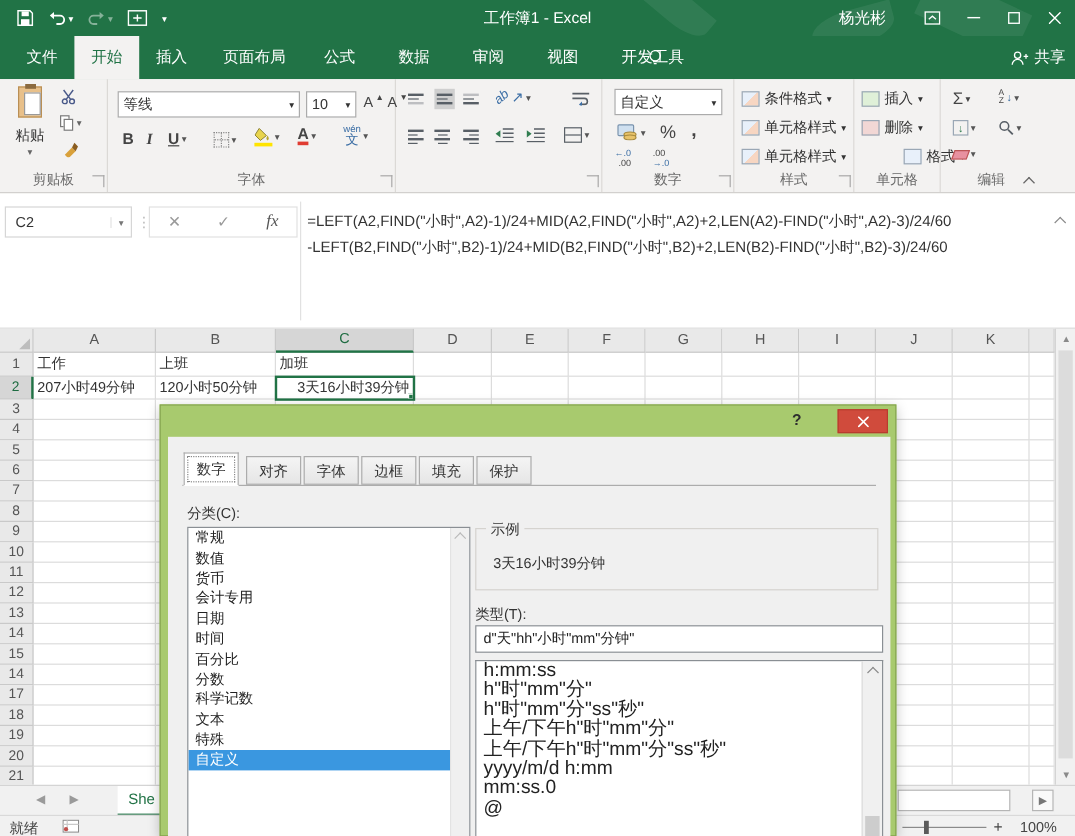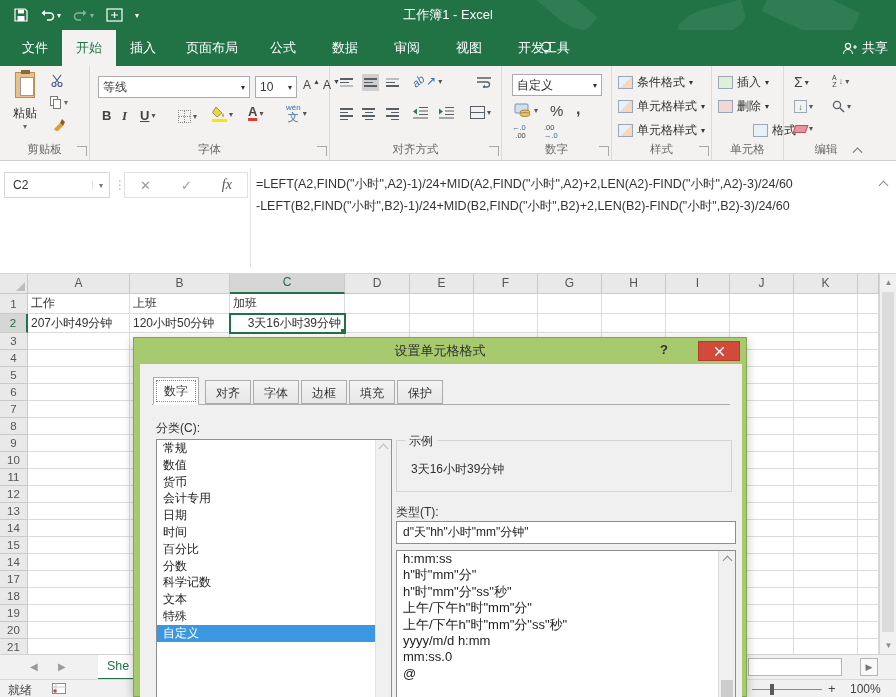--- a/index.html
+++ b/index.html
@@ -85,21 +85,21 @@
   .dtab { position:absolute; top:16px; height:24px; line-height:24px; padding:0 10px; border:1px solid #acacac; background:linear-gradient(#f4f4f4,#e6e6e6); font-size:12px; color:#333; }
   .dtab.active { top:13px; height:28px; line-height:26px; background:#fff; border-bottom:1px solid #fff; z-index:2; outline:1px dotted #888; outline-offset:-4px; }
   .tabline { position:absolute; left:12px; right:12px; top:40px; border-top:1px solid #acacac; }
   .listbox { position:absolute; background:#fff; border:1px solid #8a8f94; overflow:hidden; }
   .lbitem { height:16.8px; line-height:16.8px; padding-left:6px; font-size:12px; color:#222; white-space:nowrap; }
   .lbitem.sel { background:#3a97e0; color:#fff; }
   .lscroll { position:absolute; right:0; top:0; width:16px; bottom:0; background:#f0f0f0; border-left:1px solid #e3e3e3; }
   .groupbox { position:absolute; border:1px solid #d5d3cf; }
   .gb-label { position:absolute; left:8px; top:-8px; background:#f0f0f0; padding:0 4px; font-size:12px; color:#333; }
   .typeinput { position:absolute; background:#fff; border:1px solid #8a8f94; font-size:12px; color:#222; display:flex; align-items:center; padding-left:6px; }
-  .fmtitem { height:16.4px; line-height:16.4px; padding-left:6px; font-size:13px; color:#222; white-space:nowrap; }
+  .fmtitem { height:16.4px; line-height:16.4px; padding-left:6px; font-size:16px; color:#222; white-space:nowrap; }
 </style>
 </head>
 <body>
 
 <div id="app">
 
   <div class="titlebar">
     <div class="leaf" style="right:40px; top:-8px; width:90px; height:40px; transform:rotate(25deg);"></div>
     <div class="leaf" style="right:150px; top:8px; width:70px; height:30px; transform:rotate(-15deg);"></div>
     <div class="leaf" style="right:300px; top:-5px; width:60px; height:26px; transform:rotate(40deg);"></div>
@@ -127,20 +127,44 @@
         </span>
       <span>
           <svg width="17" height="14" viewBox="0 0 17 14">
             <rect x="1" y="1" width="15" height="12" fill="none" stroke="#fff" stroke-width="1.2"></rect>
             <path d="M5 7 h7 M8.5 4 v6" stroke="#fff" stroke-width="1.2"></path>
           </svg>
         </span>
       <span class="dd">▾</span>
     </div>
     <div class="tb-title">工作簿1 - Excel</div>
+    <div class="tb-right">
+      <span class="tb-user">杨光彬</span>
+      <span class="winbtn">
+          <svg width="14" height="12" viewBox="0 0 14 12">
+            <rect x="1" y="1" width="12" height="10" fill="none" stroke="#fff" stroke-width="1.1"></rect>
+            <path d="M4 7 L7 4.5 L10 7" fill="none" stroke="#fff" stroke-width="1.1"></path>
+          </svg>
+        </span>
+      <span class="winbtn">
+          <svg width="11" height="2">
+            <rect width="11" height="1.3" fill="#fff"></rect>
+          </svg>
+        </span>
+      <span class="winbtn">
+          <svg width="10" height="10">
+            <rect x="0.6" y="0.6" width="8.8" height="8.8" fill="none" stroke="#fff" stroke-width="1.1"></rect>
+          </svg>
+        </span>
+      <span class="winbtn">
+          <svg width="10" height="10">
+            <path d="M0 0 L10 10 M10 0 L0 10" stroke="#fff" stroke-width="1.2"></path>
+          </svg>
+        </span>
+    </div>
   </div>
 
   <div class="tabrow">
     <div class="rtab" style="left:8px;">文件</div>
     <div id="rtabs">
         <div class="rtab active" style="left: 62px;">开始</div>
         <div class="rtab" style="left: 116px;">插入</div>
         <div class="rtab" style="left: 172px;">页面布局</div>
         <div class="rtab" style="left: 256px;">公式</div>
         <div class="rtab" style="left: 318px;">数据</div>
@@ -320,21 +344,20 @@
             <path d="M7 1.5 h9 M7 5 h9 M7 8.5 h9 M1 12 h15" stroke="#585f66" stroke-width="1.2"></path>
             <path d="M1 2.5 L5 5.5 L1 8.5 z" fill="#2f7d4f"></path>
           </svg>
         </div>
       <div class="mini" style="left:140px; top:40px;">
           <span style="display:inline-block; width:15px; height:13px; border:1px solid #585f66; position:relative;">
             <span style="position:absolute; left:0; right:0; top:5px; border-top:1px solid #585f66;"></span>
           </span>
           <span class="dd">▾</span>
         </div>
-      <div class="glabel">对齐方式</div>
       <div class="launcher"></div>
     </div>
 
     <div class="rgroup" style="left:502px; width:110px;">
       <div class="combo" style="left:10px; top:8px; width:90px; height:22px;">
           <span>自定义</span>
           <span class="dd">▾</span>
         </div>
       <div class="mini" style="left:12px; top:37px;">
           <svg width="18" height="14" viewBox="0 0 18 14">
@@ -811,21 +834,20 @@
           <path d="M4 0.5 v10 M0.5 4 h13" stroke="#c9c9c9"></path>
           <circle cx="3" cy="8" r="1.8" fill="#c0504d"></circle>
         </svg></span>
     <div class="zoomtrack"></div>
     <div class="zoomthumb"></div>
     <span class="abs" style="left:828px; top:1px; font-size:13px; color:#444;">+</span>
     <span class="abs" style="left:850px; top:2px; color:#444;">100%</span>
   </div>
 
   <div class="dialog">
-    <div class="dlg-title">设置单元格格式</div>
     <div class="dlg-help">?</div>
     <div class="dlg-close">
         <svg width="9" height="9">
           <path d="M0 0 L9 9 M9 0 L0 9" stroke="#fff" stroke-width="1.4"></path>
         </svg>
       </div>
     <div class="dlg-body">
       <div class="tabline"></div>
       <div id="dtabs">
           <div class="dtab active" style="left: 13px;">数字</div>

